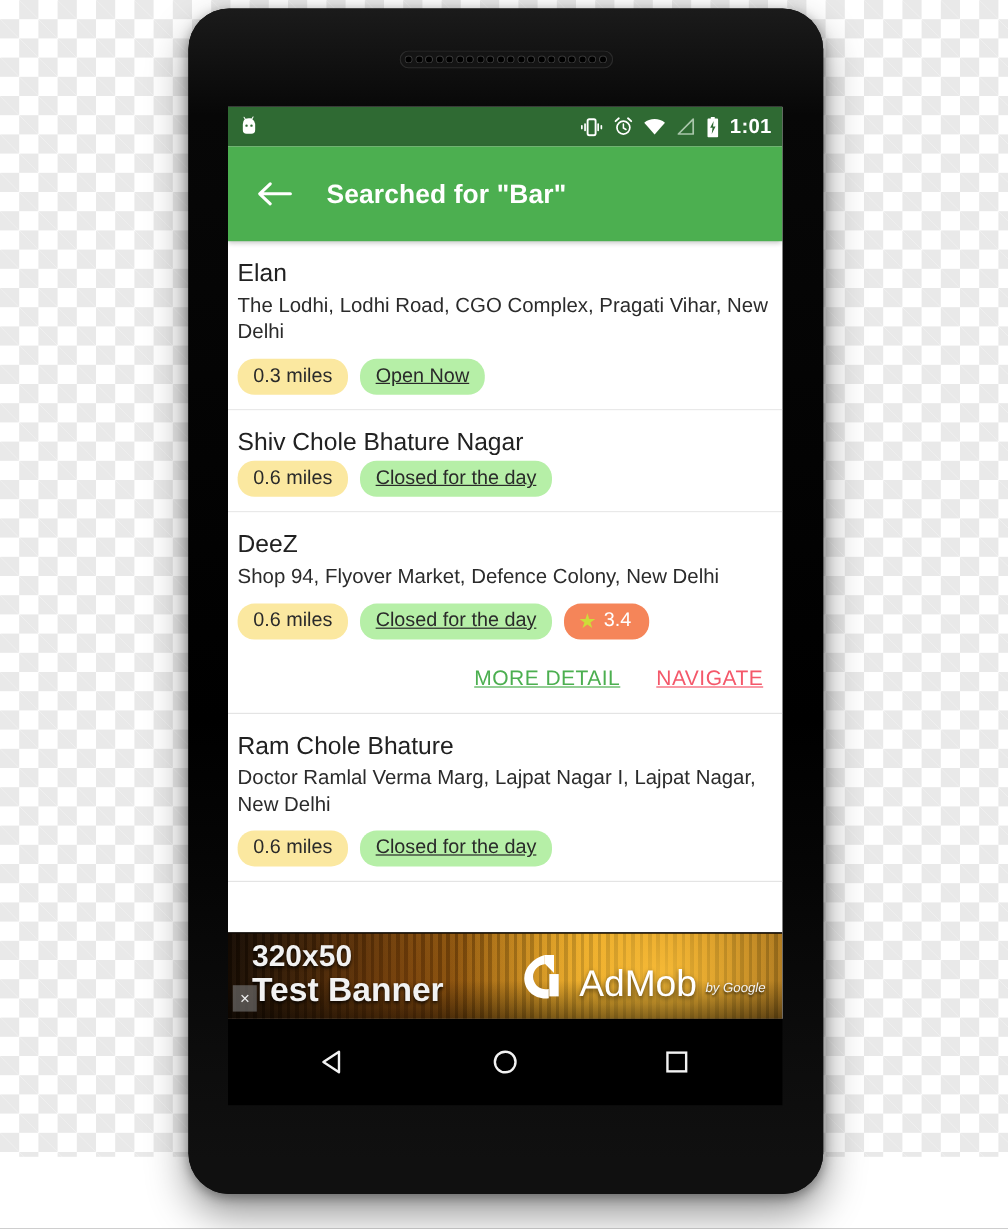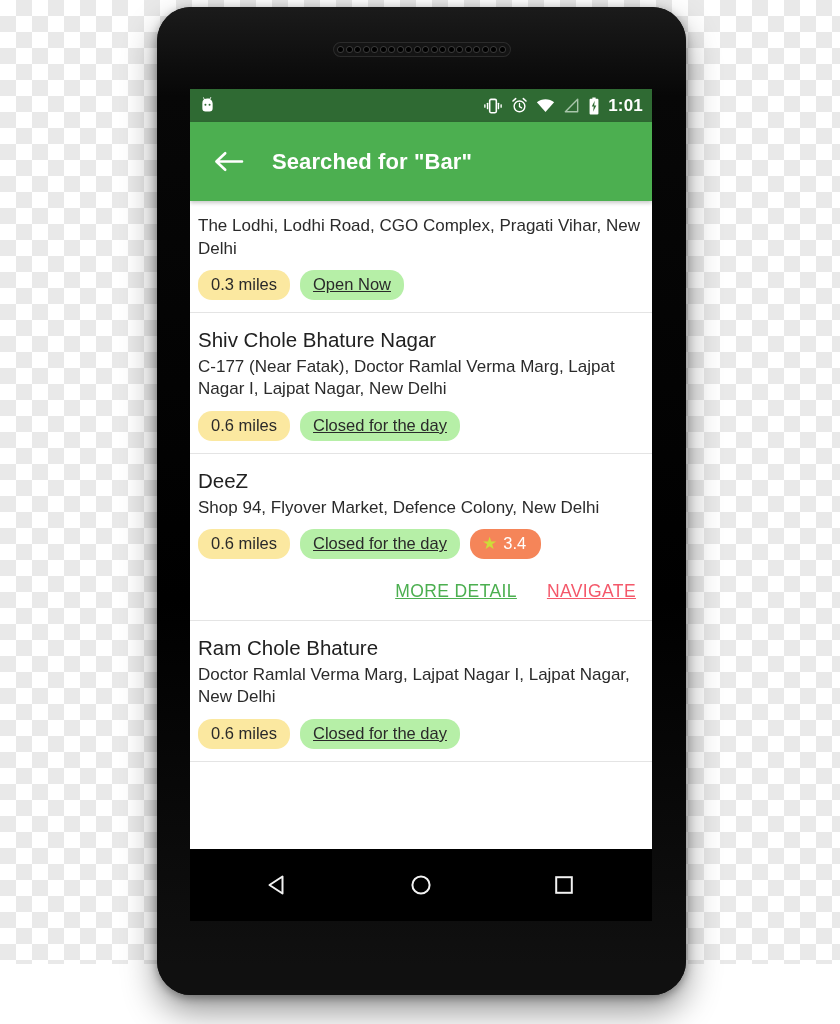--- a/index.html
+++ b/index.html
@@ -283,30 +283,30 @@
           <svg width="30" height="23" viewBox="0 0 30 23">
             <path fill="none" stroke="#fff" stroke-width="2.6" stroke-linecap="round" stroke-linejoin="round" d="M11.2 3.2 2.4 11.5l8.8 8.3M2.6 11.5H28"></path>
           </svg>
         </span>
         <span class="title">Searched for "Bar"</span>
       </div>
 
       <div id="list">
 
         <div class="item">
+          <div class="name">Elan</div>
           <div class="addr">The Lodhi, Lodhi Road, CGO Complex, Pragati Vihar, New Delhi</div>
           <div class="chips">
             <span class="chip dist">0.3 miles</span>
             <span class="chip status">Open Now</span>
           </div>
         </div>
 
         <div class="item">
           <div class="name">Shiv Chole Bhature Nagar</div>
-          <div class="addr">C-177 (Near Fatak), Doctor Ramlal Verma Marg, Lajpat Nagar I, Lajpat Nagar, New Delhi</div>
           <div class="chips">
             <span class="chip dist">0.6 miles</span>
             <span class="chip status">Closed for the day</span>
           </div>
         </div>
 
         <div class="item">
           <div class="name">DeeZ</div>
           <div class="addr">Shop 94, Flyover Market, Defence Colony, New Delhi</div>
           <div class="chips">
@@ -327,20 +327,42 @@
           <div class="name">Ram Chole Bhature</div>
           <div class="addr">Doctor Ramlal Verma Marg, Lajpat Nagar I, Lajpat Nagar, New Delhi</div>
           <div class="chips">
             <span class="chip dist">0.6 miles</span>
             <span class="chip status">Closed for the day</span>
           </div>
         </div>
 
       </div>
 
+      <div id="adbanner">
+        <div id="adart"></div>
+
+        <div id="adtext">
+          <span class="l1">320x50</span>
+          <span class="l2">Test Banner</span>
+        </div>
+
+        <div id="adclose">×</div>
+
+        <div id="admob">
+          <span>
+            <svg width="42" height="42" viewBox="0 0 44 44">
+              <path fill="#fff" d="M29 3v15.6L20.8 10.4V3H29z"></path>
+              <path fill="#fff" d="M20.8 3v8c-5.6.5-10 5.2-10 10.9 0 6 4.9 11 11 11 .9 0 1.8-.1 2.6-.3v8.2c-.9.1-1.7.2-2.6.2C10.9 41 3 33.1 3 23.3 3 14 10.8 6 20.8 3z"></path>
+              <rect x="24.9" y="19.6" width="8.2" height="19.5" fill="#fff"></rect>
+            </svg>
+          </span>
+          <span class="word">AdMob</span>
+          <span class="by">by Google</span>
+        </div>
+      </div>
 
     </div>
 
     <div id="navbar">
       <span>
         <svg width="30" height="30" viewBox="0 0 30 30">
           <path fill="none" stroke="#f2f2f2" stroke-width="2" stroke-linejoin="round" d="M19.5 6.5v17L6.5 15z"></path>
         </svg>
       </span>
       <span>

